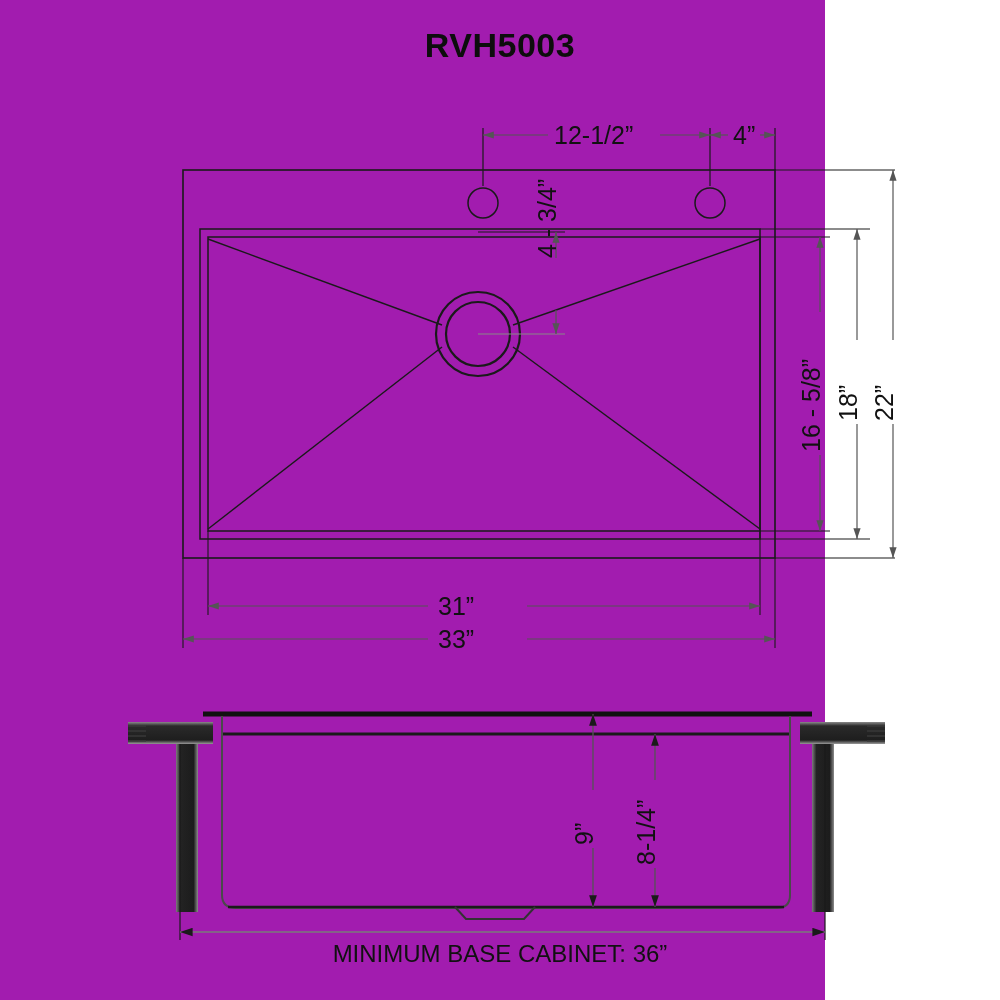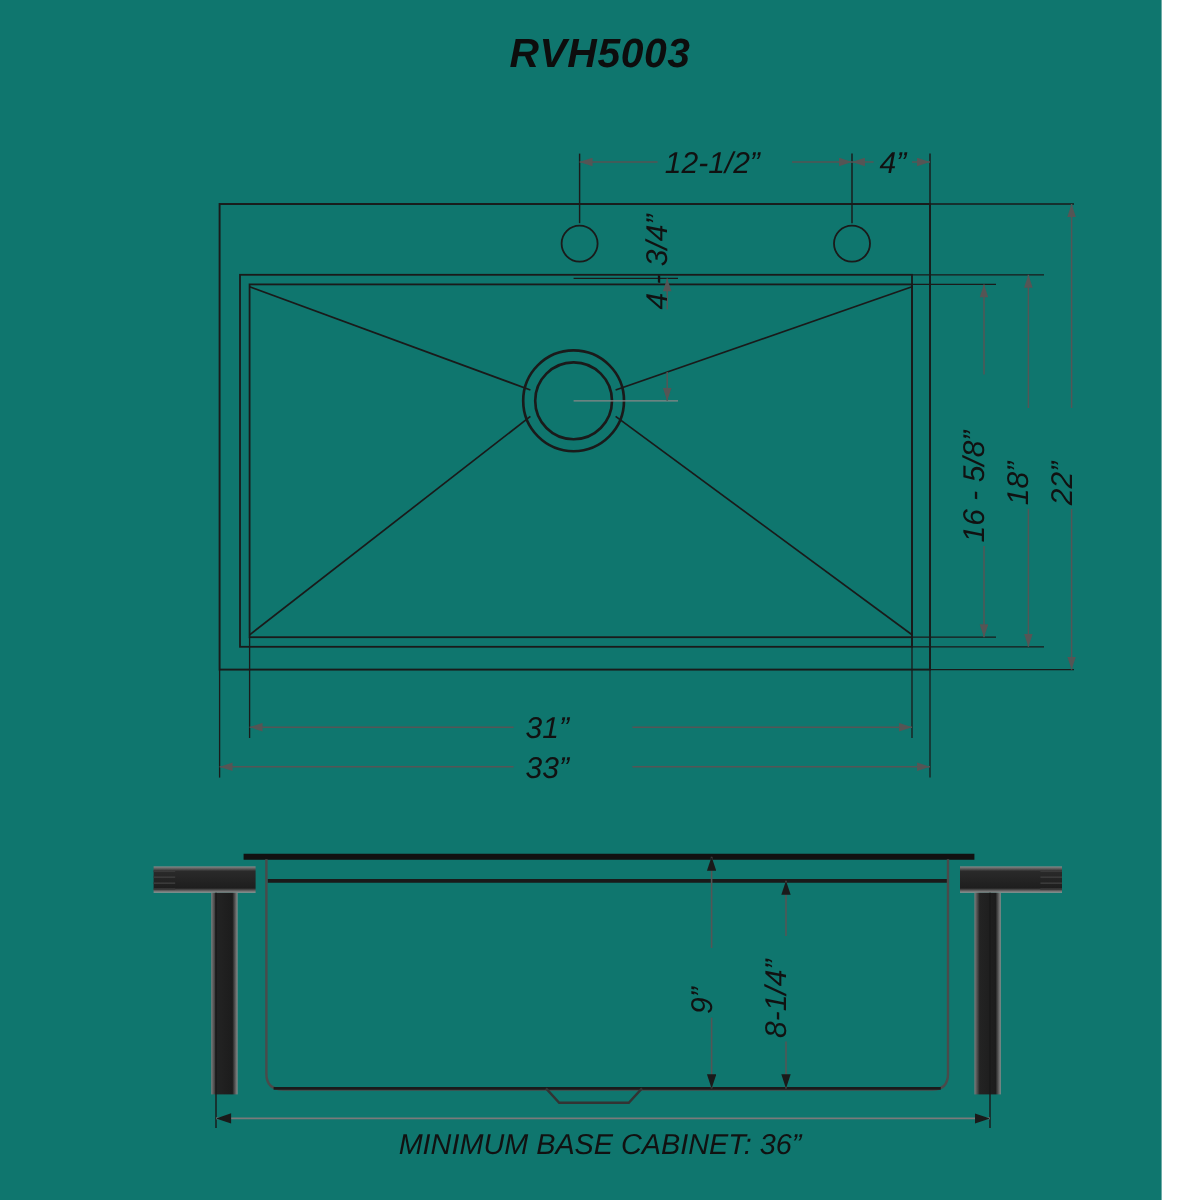--- a/index.html
+++ b/index.html
@@ -9,24 +9,23 @@
   }
   body {
     width: 1000px;
     height: 1000px;
     font-family: "Liberation Sans", sans-serif;
     overflow: hidden;
     position: relative;
   }
   #root {
     position: relative;
-    width: 968px;
+    width: 825px;
     height: 1000px;
-    background: #0f766e;
-    font-style: italic;
+    background: #a21caf;
   }
   #title {
     position: absolute;
     top: 26px;
     left: 0;
     width: 1000px;
     text-align: center;
     font-size: 34px;
     font-weight: bold;
     letter-spacing: 0.5px;

